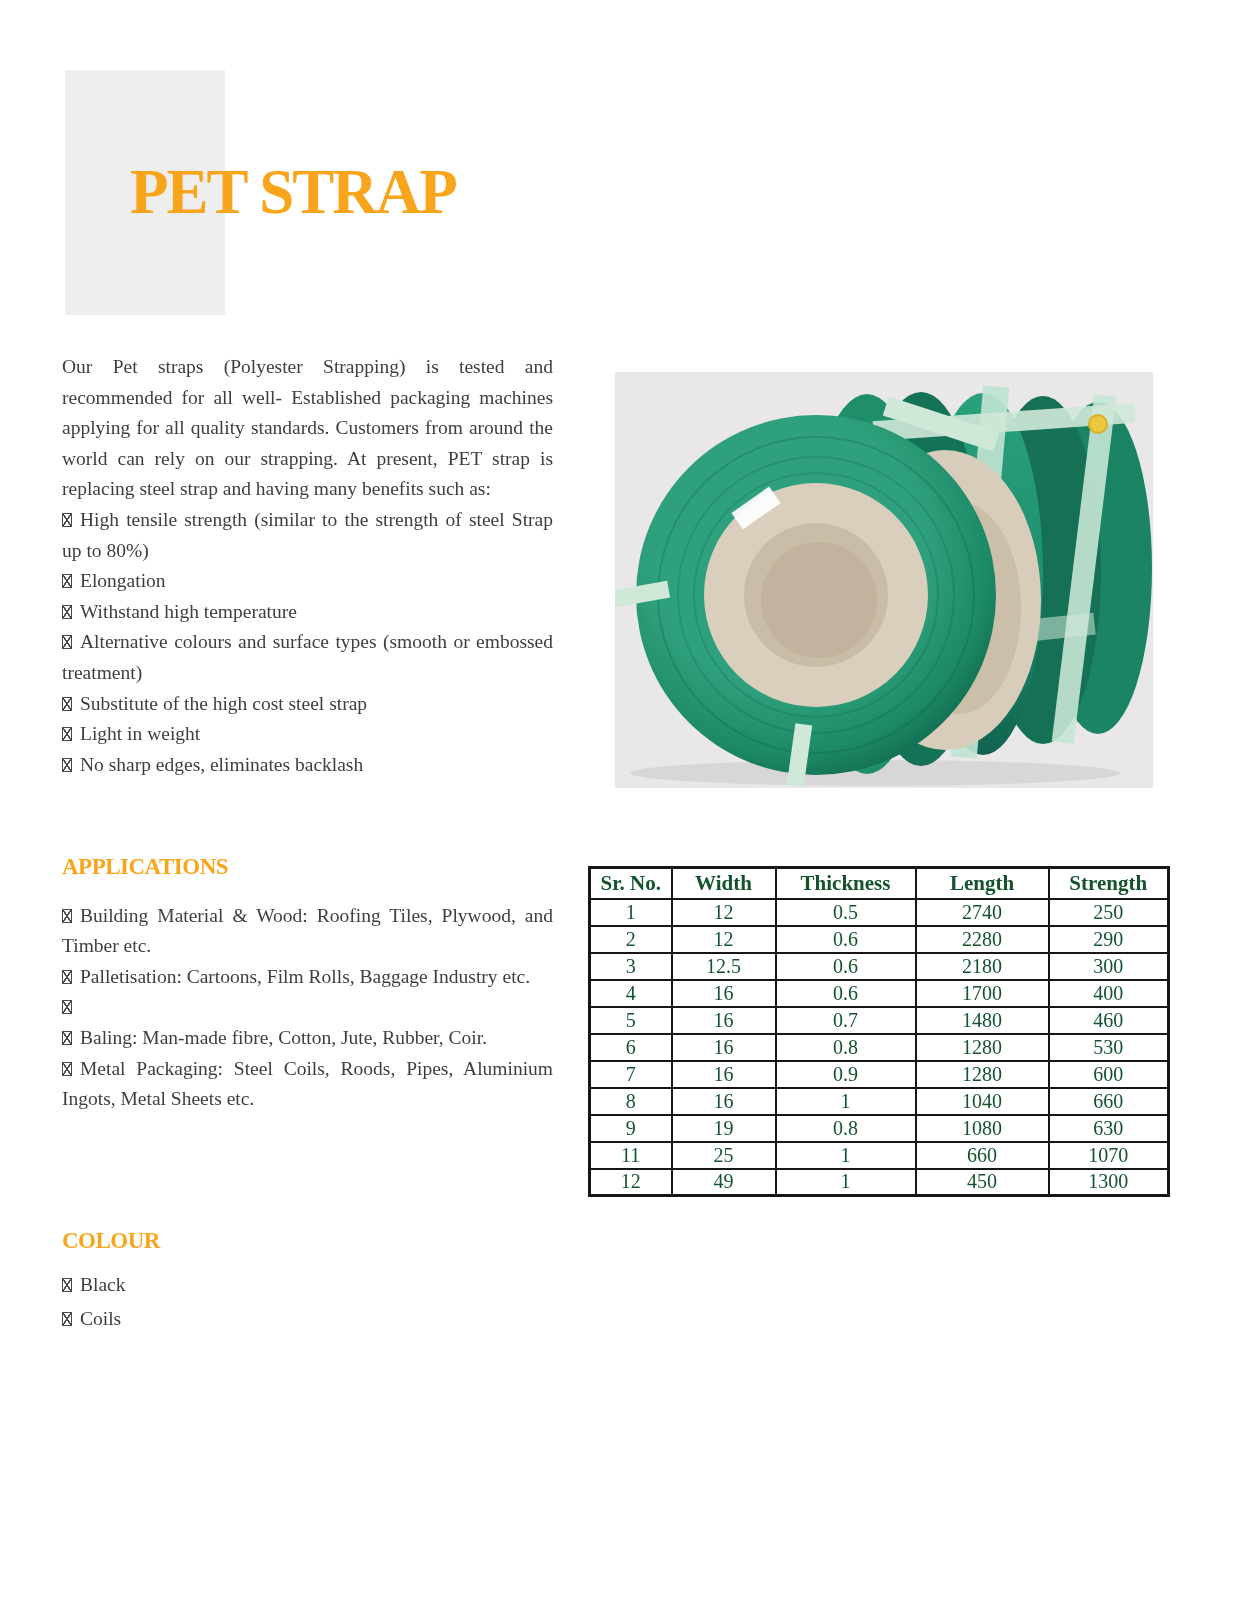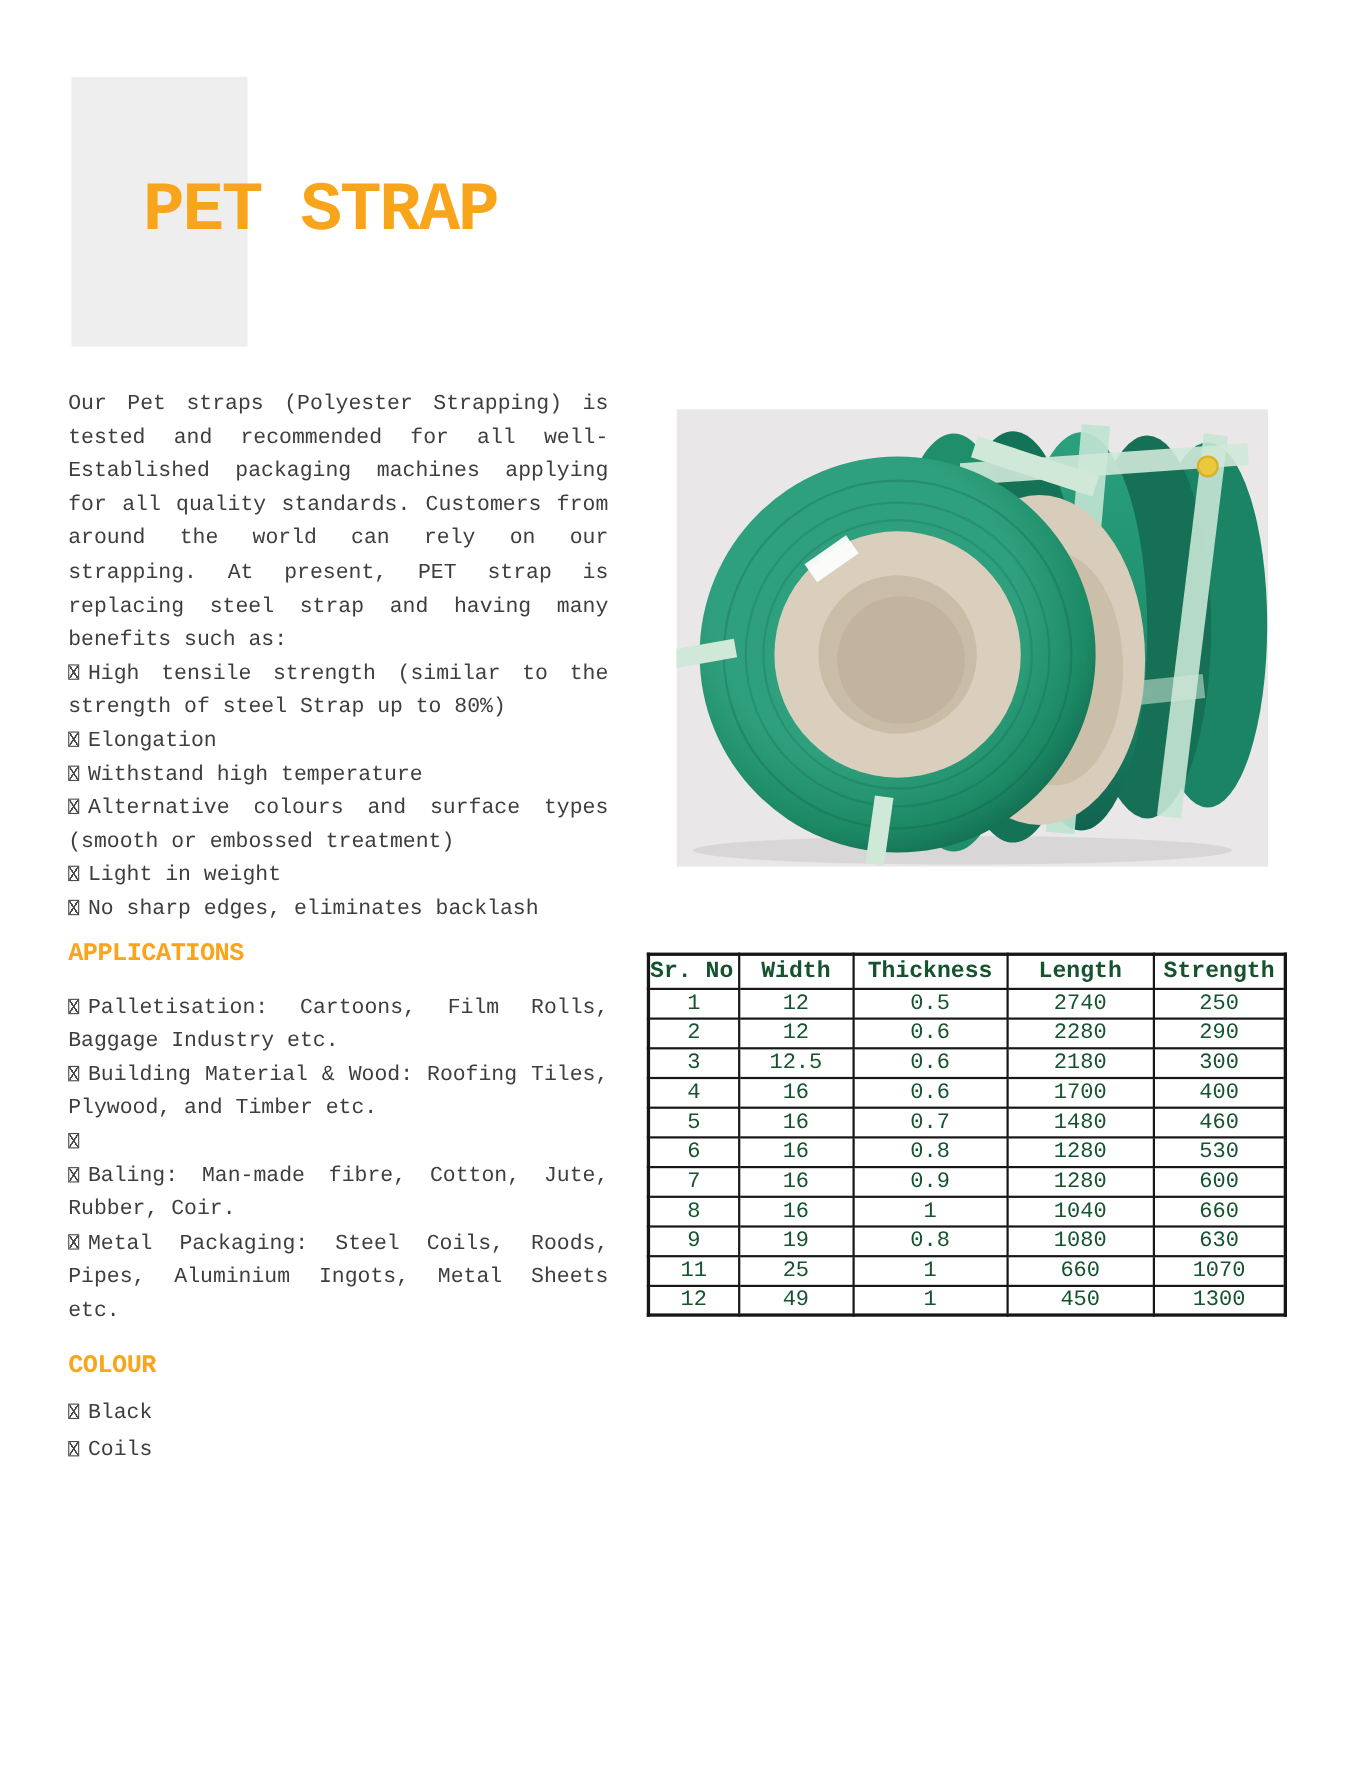--- a/index.html
+++ b/index.html
@@ -2,21 +2,21 @@
 <html><head>
 <meta charset="utf-8">
 <style>
   * { margin: 0; padding: 0; box-sizing: border-box; }
   html,body { background:#ffffff; }
   .page {
     position: relative;
     width: 1237px;
     height: 1613px;
     background: #ffffff;
-    font-family: Liberation Mono, monospace;
+    font-family: Liberation Serif, serif;
     color: #3e3e3e;
     overflow: hidden;
   }
 
   
   .title-backdrop {
     position: absolute;
     left: 65px; top: 70px;
     width: 160px; height: 245px;
     background: #efeeee;
@@ -129,20 +129,21 @@
   <div class="title-backdrop"></div>
   <h1 class="page-title">PET STRAP</h1>
 
   <div class="intro">
     <p>Our Pet straps (Polyester Strapping) is tested and recommended for all well- Established packaging machines applying for all quality standards. Customers from around the world can rely on our strapping. At present, PET strap is replacing steel strap and having many benefits such as:</p>
     <ul class="bullets">
         <li><span class="tofu"></span><span class="li-text">High tensile strength (similar to the strength of steel Strap up to 80%)</span></li>
         <li><span class="tofu"></span><span class="li-text">Elongation</span></li>
         <li><span class="tofu"></span><span class="li-text">Withstand high temperature</span></li>
         <li><span class="tofu"></span><span class="li-text">Alternative colours and surface types (smooth or embossed treatment)</span></li>
+        <li><span class="tofu"></span><span class="li-text">Substitute of the high cost steel strap</span></li>
         <li><span class="tofu"></span><span class="li-text">Light in weight</span></li>
         <li><span class="tofu"></span><span class="li-text">No sharp edges, eliminates backlash</span></li>
       </ul>
   </div>
 
   <div class="photo">
     <svg width="538" height="416" viewBox="0 0 538 416" xmlns="http://www.w3.org/2000/svg">
       <defs>
         <radialGradient id="ringGrad" cx="42%" cy="38%" r="70%">
           <stop offset="55%" stop-color="#2fa07d"></stop>
@@ -293,22 +294,22 @@
             <td>450</td>
             <td>1300</td>
           </tr>
         </tbody>
     </table>
   </div>
 
   <div class="applications">
     <h2 class="section-heading">APPLICATIONS</h2>
     <ul class="bullets">
+        <li><span class="tofu"></span><span class="li-text">Building Material &amp; Wood: Roofing Tiles, Plywood, and Timber etc.</span></li>
         <li><span class="tofu"></span><span class="li-text">Palletisation: Cartoons, Film Rolls, Baggage Industry etc.</span></li>
-        <li><span class="tofu"></span><span class="li-text">Building Material &amp; Wood: Roofing Tiles, Plywood, and Timber etc.</span></li>
         <li><span class="tofu"></span></li>
         <li><span class="tofu"></span><span class="li-text">Baling: Man-made fibre, Cotton, Jute, Rubber, Coir.</span></li>
         <li><span class="tofu"></span><span class="li-text">Metal Packaging: Steel Coils, Roods, Pipes, Aluminium Ingots, Metal Sheets etc.</span></li>
       </ul>
   </div>
 
   <div class="colour">
     <h2 class="section-heading">COLOUR</h2>
     <ul class="bullets">
         <li><span class="tofu"></span><span class="li-text">Black</span></li>

